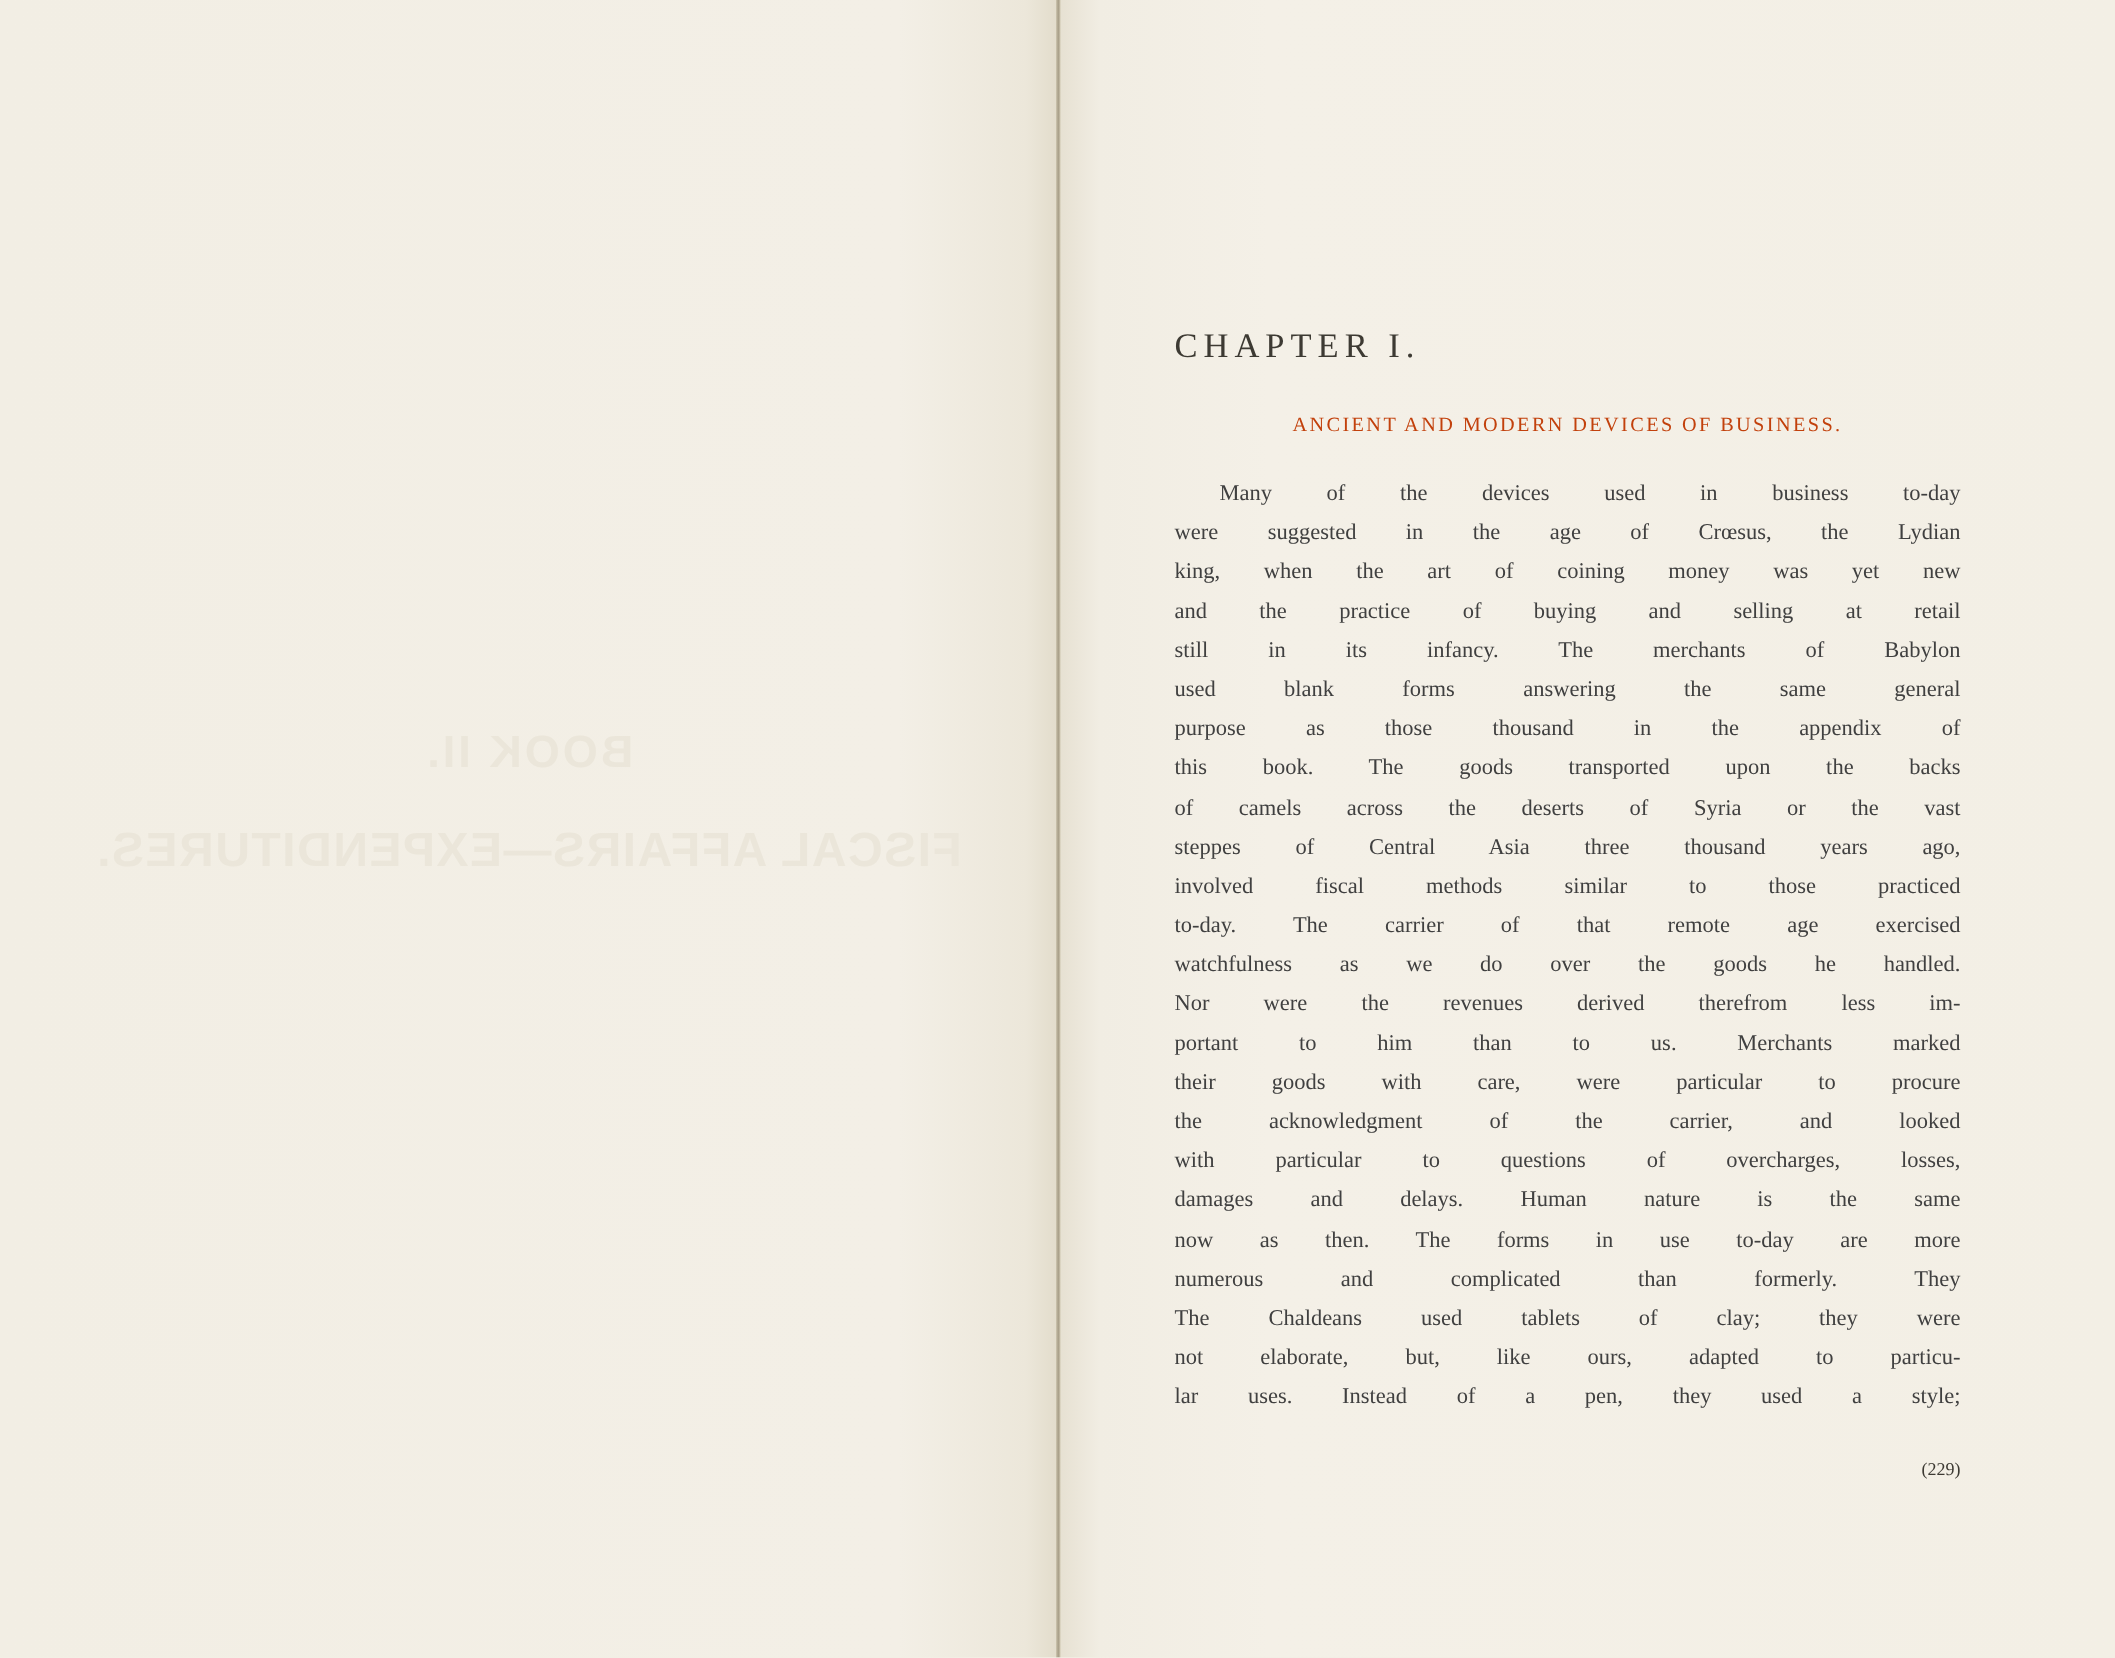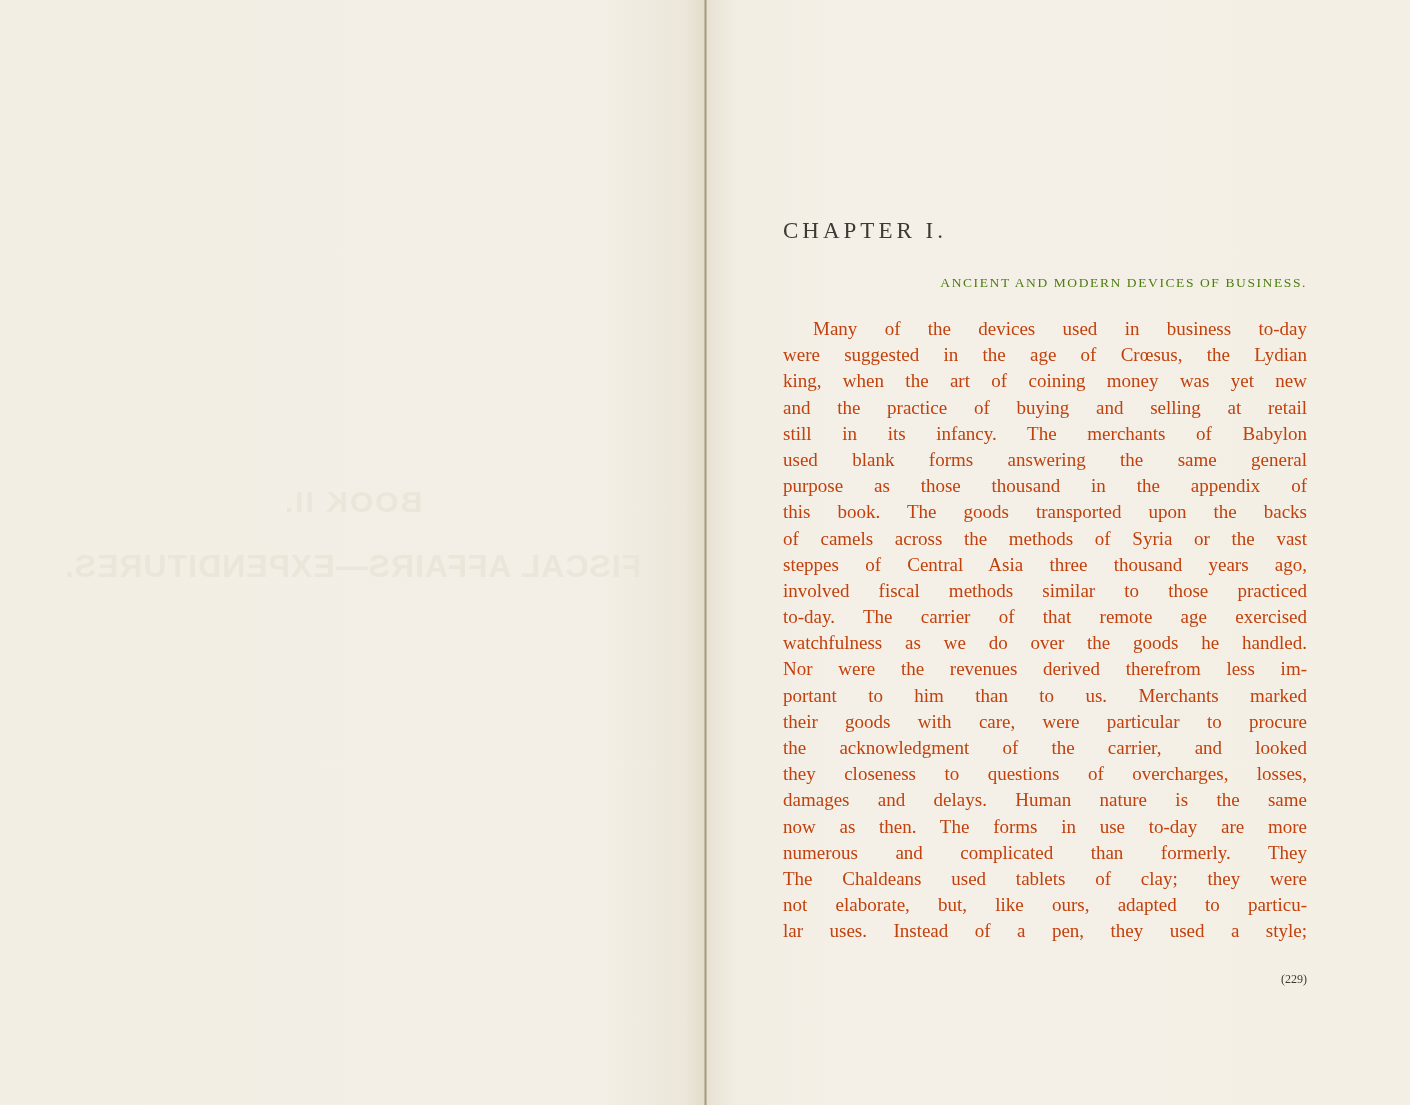--- a/index.html
+++ b/index.html
@@ -28,26 +28,26 @@
     color: #ebe6da; font-family: "Liberation Sans", sans-serif; font-weight: bold;
     transform: scaleX(-1);
   }
   .st-1 { top: 485px; font-size: 30px; letter-spacing: 2px; }
   .st-2 { top: 548px; font-size: 32px; letter-spacing: 1px; }
   .chapter-title {
     position: absolute; left: 783px; top: 218px; width: 524px; text-align: left;
     font-size: 23px; letter-spacing: 4px; color: #3d3a33;
   }
   .chapter-subtitle {
-    position: absolute; left: 783px; top: 275px; width: 524px; text-align: right;
-    font-size: 13.5px; letter-spacing: 1.6px; color: #4d7c0f;
+    position: absolute; left: 783px; top: 275px; width: 524px; text-align: center;
+    font-size: 13.5px; letter-spacing: 1.6px; color: #c2410c;
   }
   .body-lines {
     position: absolute; left: 783px; top: 316px; width: 524px;
-    font-size: 19px; line-height: 26.2px; color: #c2410c;
+    font-size: 15px; line-height: 26.2px; color: #404040;
   }
   .line {
     display: block; text-align: justify; text-align-last: justify;
     white-space: nowrap; height: 26.2px;
   }
   .line.indent { padding-left: 30px; }
   .page-number {
     position: absolute; left: 783px; top: 972px; width: 524px; text-align: right;
     font-size: 12px; color: #3d3a33;
   }
@@ -69,30 +69,30 @@
 
 <div class="body-lines">
   <span class="line indent">Many of the devices used in business to-day</span>
   <span class="line">were suggested in the age of Crœsus, the Lydian</span>
   <span class="line">king, when the art of coining money was yet new</span>
   <span class="line">and the practice of buying and selling at retail</span>
   <span class="line">still in its infancy. The merchants of Babylon</span>
   <span class="line">used blank forms answering the same general</span>
   <span class="line">purpose as those thousand in the appendix of</span>
   <span class="line">this book. The goods transported upon the backs</span>
-  <span class="line">of camels across the methods of Syria or the vast</span>
+  <span class="line">of camels across the deserts of Syria or the vast</span>
   <span class="line">steppes of Central Asia three thousand years ago,</span>
   <span class="line">involved fiscal methods similar to those practiced</span>
   <span class="line">to-day. The carrier of that remote age exercised</span>
   <span class="line">watchfulness as we do over the goods he handled.</span>
   <span class="line">Nor were the revenues derived therefrom less im-</span>
   <span class="line">portant to him than to us. Merchants marked</span>
   <span class="line">their goods with care, were particular to procure</span>
   <span class="line">the acknowledgment of the carrier, and looked</span>
-  <span class="line">they closeness to questions of overcharges, losses,</span>
+  <span class="line">with particular to questions of overcharges, losses,</span>
   <span class="line">damages and delays. Human nature is the same</span>
   <span class="line">now as then. The forms in use to-day are more</span>
   <span class="line">numerous and complicated than formerly. They</span>
   <span class="line">The Chaldeans used tablets of clay; they were</span>
   <span class="line">not elaborate, but, like ours, adapted to particu-</span>
   <span class="line">lar uses. Instead of a pen, they used a style;</span>
 </div>
 
 <div class="page-number">(229)</div>
 

